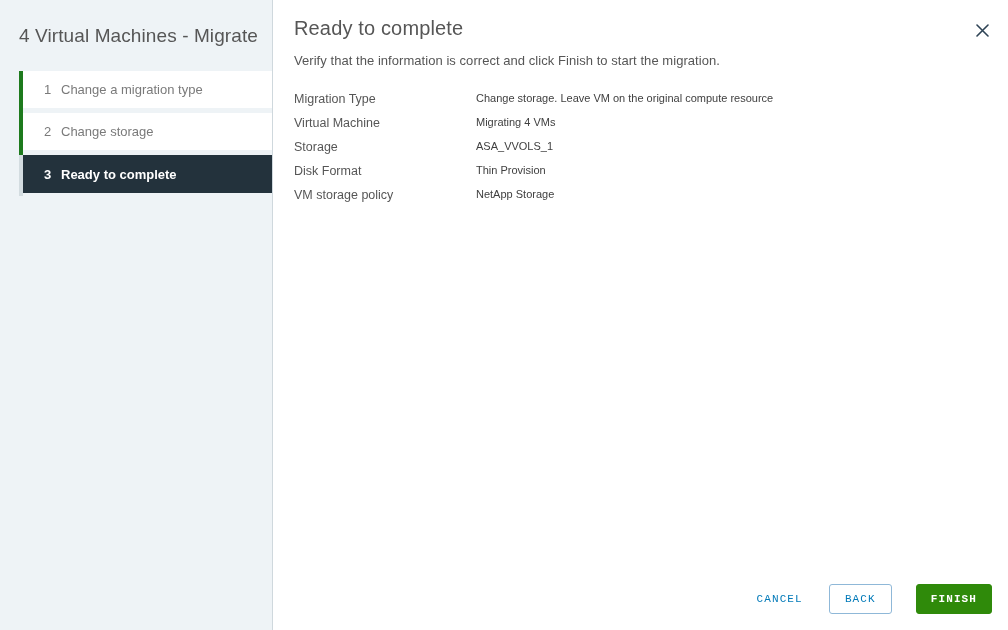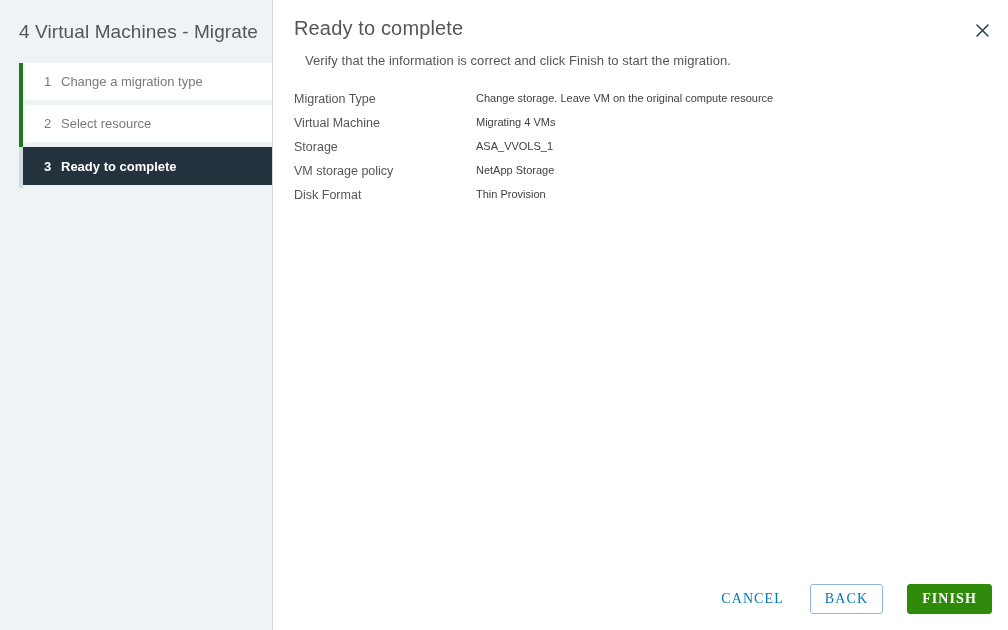--- a/index.html
+++ b/index.html
@@ -26,21 +26,21 @@
     width: 273px;
     height: 630px;
     background: #eef3f6;
     border-right: 1px solid #cfd8dd;
     flex: 0 0 273px;
     position: relative;
   }
 
   .wizard-title {
     font-size: 19px;
-    line-height: 26px;
+    line-height: 34px;
     font-weight: 400;
     color: #565656;
     padding: 19px 14px 0 19px;
     letter-spacing: 0.1px;
   }
 
   .steps {
     margin-top: 18px;
     position: relative;
     padding-left: 19px;
@@ -118,21 +118,20 @@
     color: #565656;
     padding: 17px 0 0 21px;
     letter-spacing: 0.15px;
   }
 
   .page-subtitle {
     font-size: 13px;
     color: #565656;
     padding: 13px 0 0 21px;
     letter-spacing: 0.05px;
-    margin-left: 11px;
   }
 
   .summary {
     margin: 24px 0 0 21px;
     width: 700px;
   }
   .summary-row {
     display: flex;
     align-items: flex-start;
     height: 24px;
@@ -154,22 +153,22 @@
   .footer {
     position: absolute;
     right: 16px;
     bottom: 16px;
     display: flex;
     align-items: center;
     gap: 0;
   }
 
   .btn {
-    font-family: Liberation Serif, serif;
-    font-size: 14px;
+    font-family: Liberation Mono, monospace;
+    font-size: 11px;
     letter-spacing: 1.1px;
     cursor: pointer;
     border-radius: 3px;
     height: 30px;
     display: inline-flex;
     align-items: center;
     justify-content: center;
   }
 
   .btn-link {
@@ -213,21 +212,21 @@
         <div class="fill"></div>
       </div>
 
       <div class="step">
         <span class="num">1</span>
         <span class="label">Change a migration type</span>
       </div>
 
       <div class="step">
         <span class="num">2</span>
-        <span class="label">Select resource</span>
+        <span class="label">Change storage</span>
       </div>
 
       <div class="step active">
         <span class="num">3</span>
         <span class="label">Ready to complete</span>
       </div>
 
     </nav>
   </aside>
 
@@ -256,27 +255,27 @@
         <div class="summary-label">Virtual Machine</div>
         <div class="summary-value">Migrating 4 VMs</div>
       </div>
 
       <div class="summary-row">
         <div class="summary-label">Storage</div>
         <div class="summary-value">ASA_VVOLS_1</div>
       </div>
 
       <div class="summary-row">
+        <div class="summary-label">Disk Format</div>
+        <div class="summary-value">Thin Provision</div>
+      </div>
+
+      <div class="summary-row">
         <div class="summary-label">VM storage policy</div>
         <div class="summary-value">NetApp Storage</div>
-      </div>
-
-      <div class="summary-row">
-        <div class="summary-label">Disk Format</div>
-        <div class="summary-value">Thin Provision</div>
       </div>
 
     </div>
 
     <div class="footer">
       <button class="btn btn-link">CANCEL</button>
       <button class="btn btn-outline">BACK</button>
       <button class="btn btn-primary">FINISH</button>
     </div>
 

